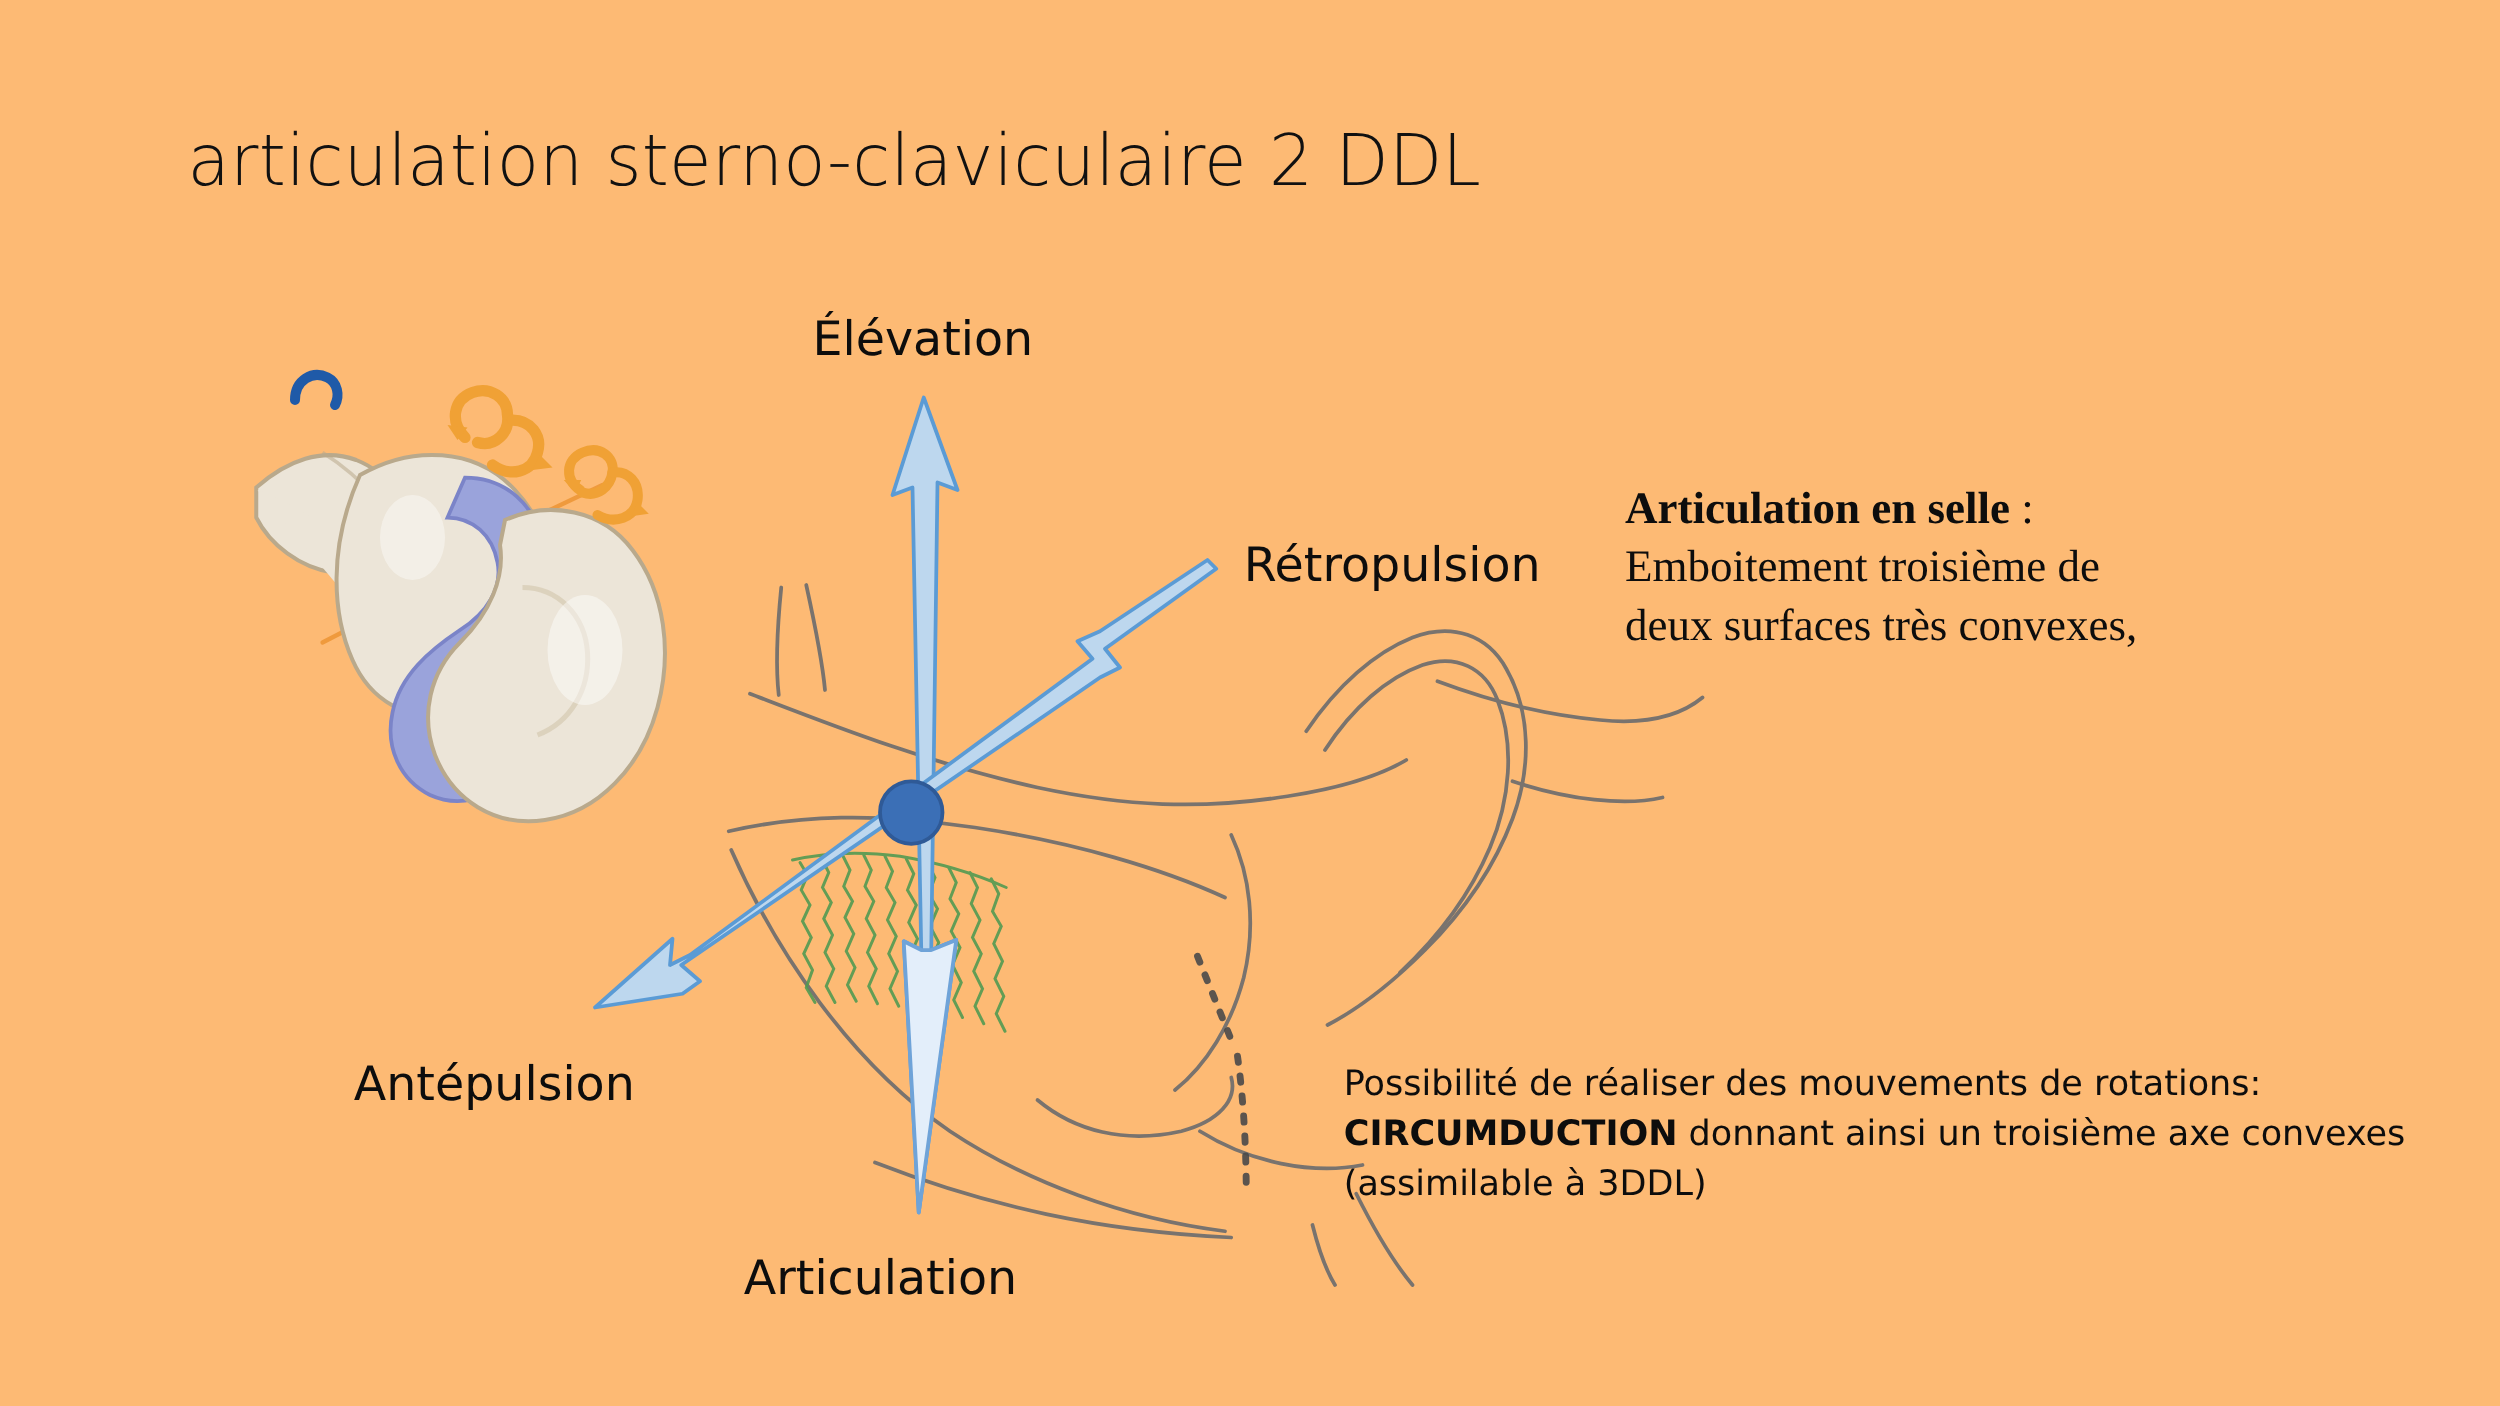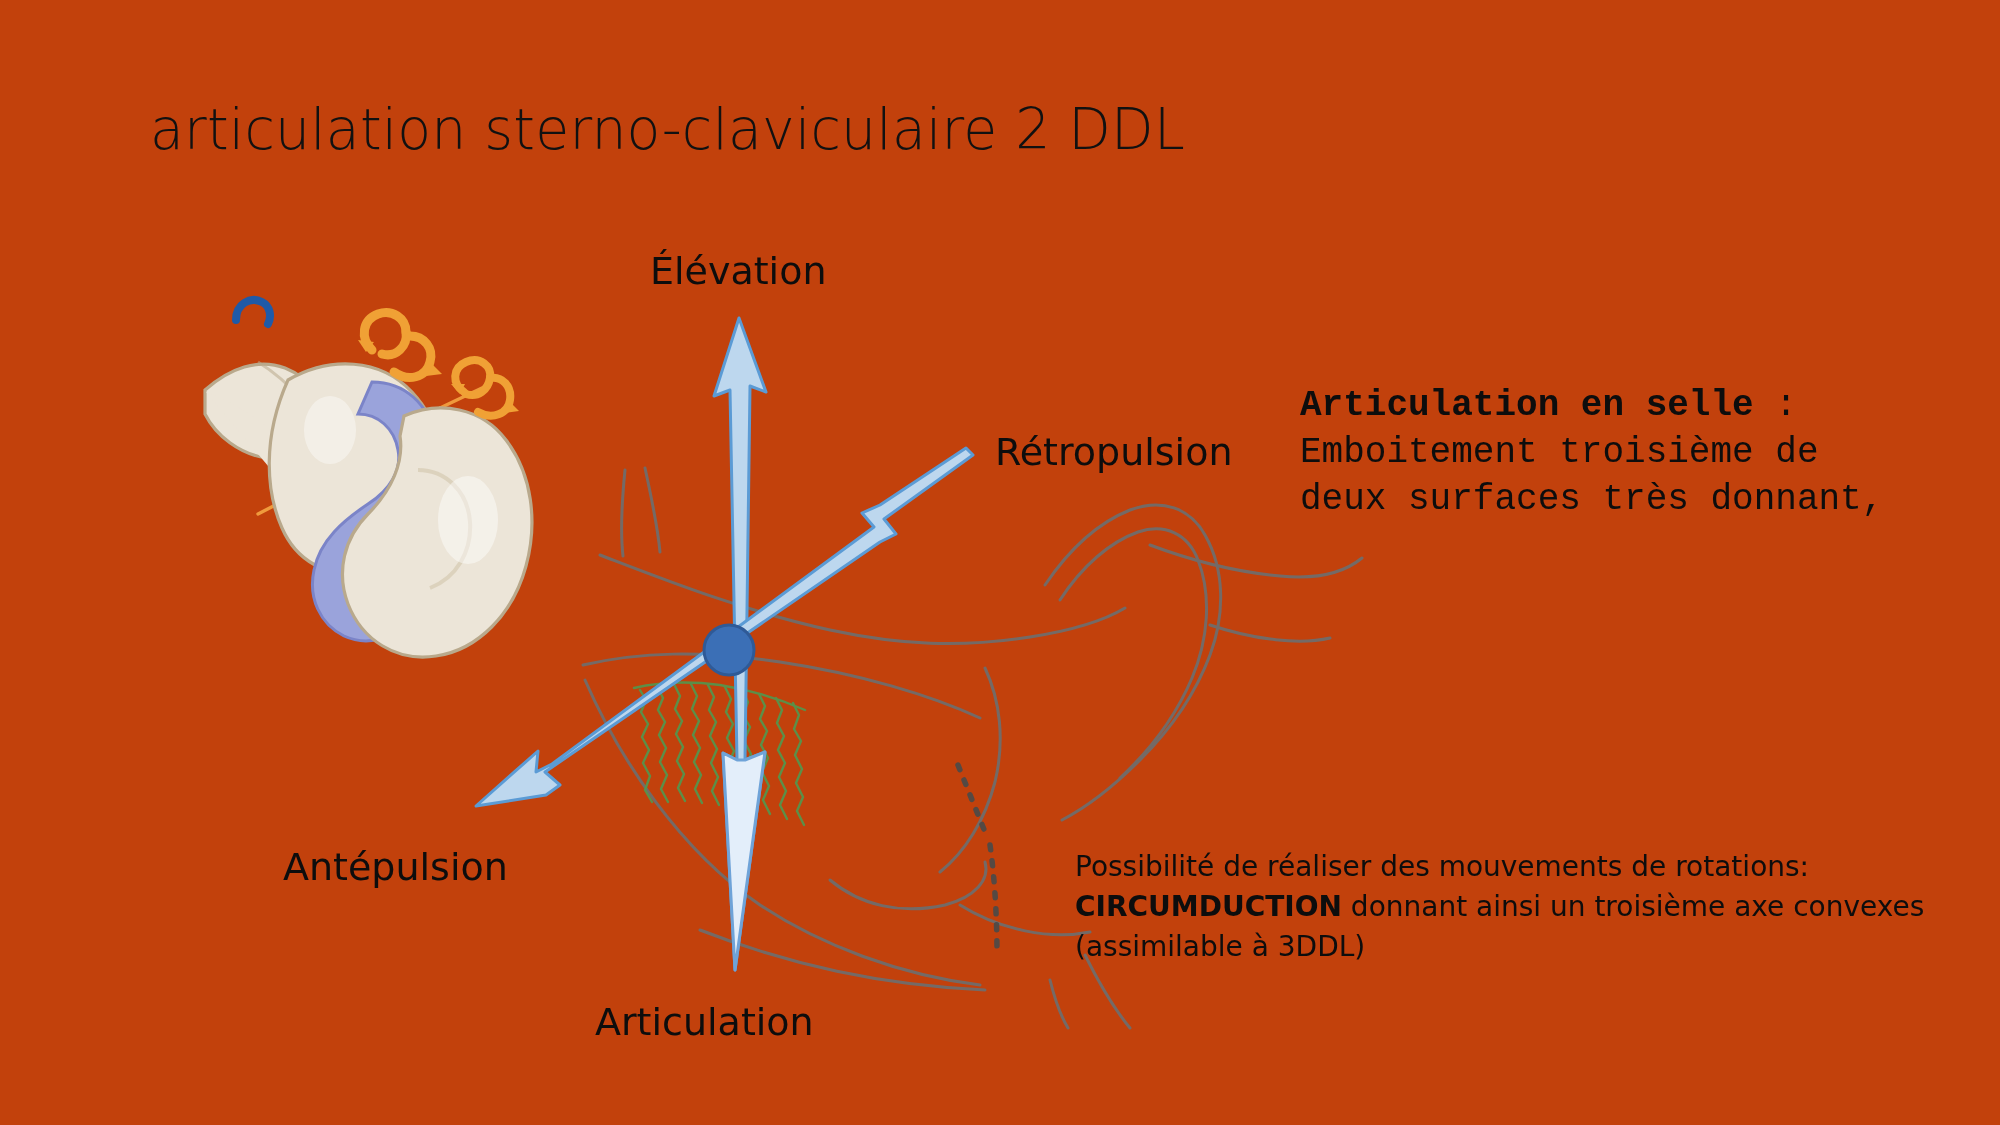--- a/index.html
+++ b/index.html
@@ -2,40 +2,40 @@
 <html><head>
 <meta charset="utf-8">
 <style>
   html,body{margin:0;padding:0;background:#ffffff;}
   body{
     width:2000px;height:1125px;position:relative;overflow:hidden;
     font-family:"Liberation Sans","DejaVu Sans",sans-serif;
     color:#000000;
     -webkit-font-smoothing:antialiased;
   }
-  .slide{position:absolute;inset:0;background:#c2410c;}
+  .slide{position:absolute;inset:0;background:#fdba74;}
 
   
   #slide-title{
     position:absolute; left:150px; top:96px;
     font-size:57px; font-weight:300; letter-spacing:.2px;
     color:#111; white-space:nowrap;
     font-family:"DejaVu Sans","Liberation Sans",sans-serif;
     transform:scaleX(0.97); transform-origin:left top;
   }
 
   
   .lbl{position:absolute;font-size:38px;color:#0d0d0d;white-space:nowrap;
        font-family:"DejaVu Sans","Liberation Sans",sans-serif;font-weight:400;}
 
   
   #right-heading-block{
     position:absolute;left:1300px;top:383px;width:640px;
     font-size:36px;line-height:1.30;color:#0d0d0d;
-    font-family:Liberation Mono, monospace;
+    font-family:Liberation Serif, serif;
   }
   #right-heading-block .b{font-weight:700;}
   #right-heading-block .ln{display:block;white-space:nowrap;}
 
   #rotation-note-block{
     position:absolute;left:1075px;top:847px;width:930px;
     font-size:28px;line-height:1.43;color:#0d0d0d;
     font-family:"DejaVu Sans","Liberation Sans",sans-serif;
   }
   #rotation-note-block .b{font-weight:700;}
@@ -199,21 +199,21 @@
 
   <div class="lbl" style="left:283px;top:845px;">Antépulsion</div>
 
   <div class="lbl" style="left:595px;top:1000px;">Articulation</div>
 
   <div id="right-heading-block">
     <span class="ln">
       <span class="b">Articulation en selle</span><span> :</span>
     </span>
     <span class="ln">Emboitement troisième de</span>
-    <span class="ln">deux surfaces très donnant,</span>
+    <span class="ln">deux surfaces très convexes,</span>
   </div>
 
   <div id="rotation-note-block">
     <span class="ln">Possibilité de réaliser des mouvements de rotations:</span>
     <span class="ln">
       <span class="b">CIRCUMDUCTION</span><span> donnant ainsi un troisième axe convexes</span>
     </span>
     <span class="ln">(assimilable à 3DDL)</span>
   </div>
 

